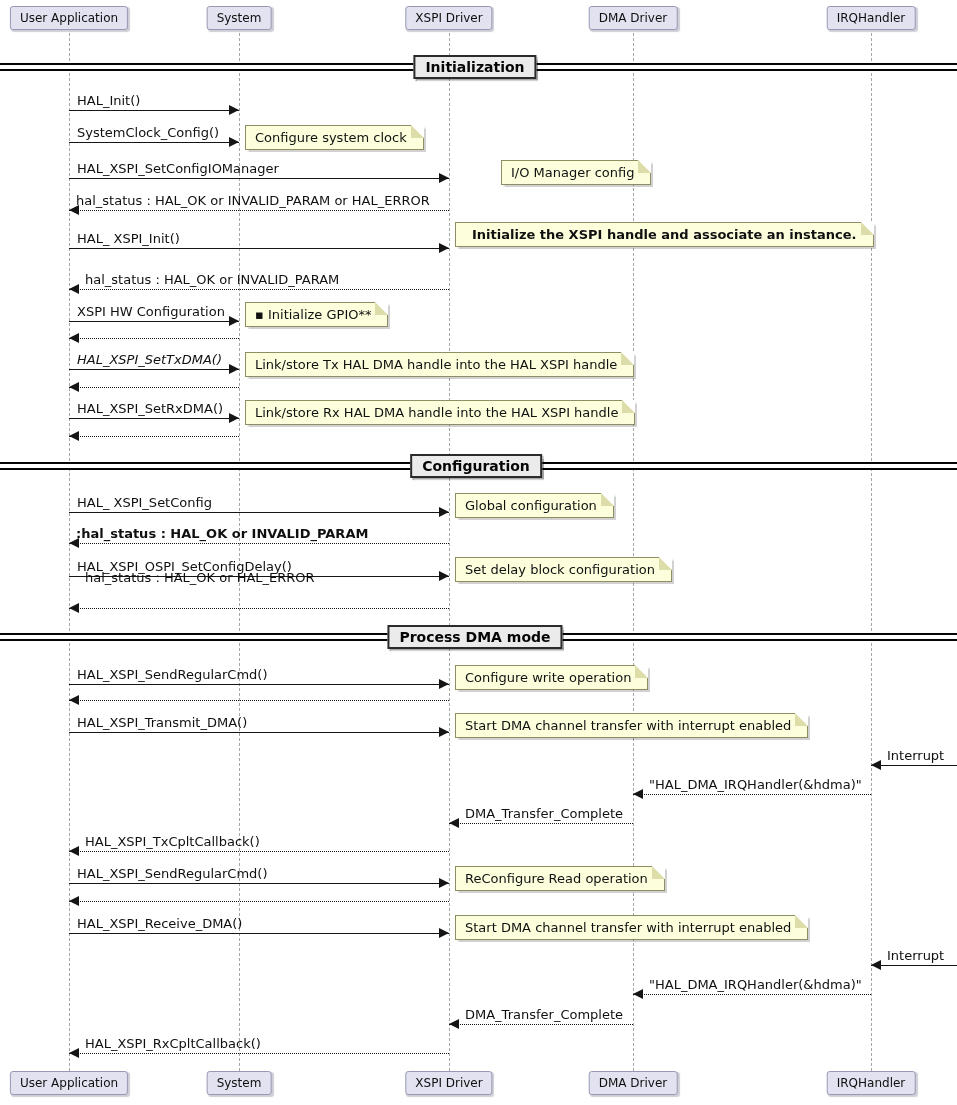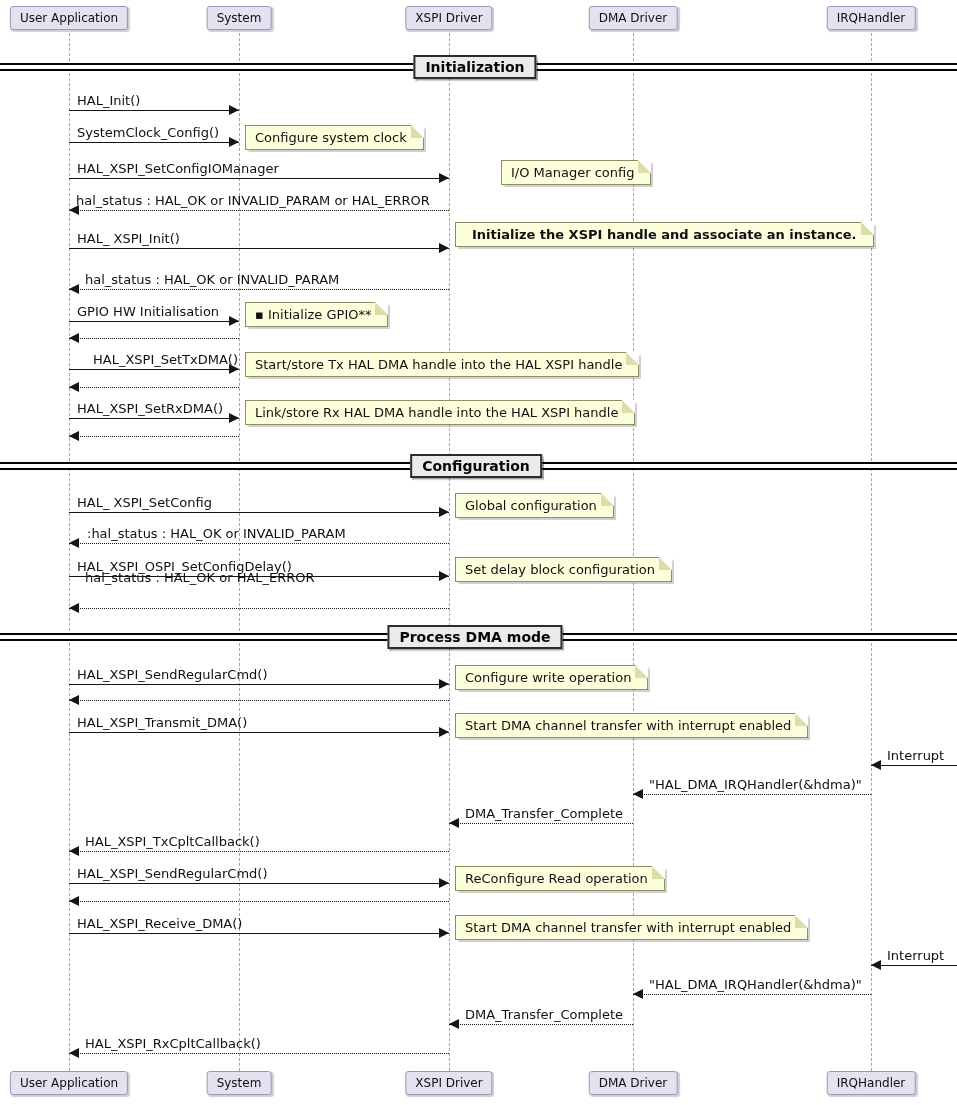--- a/index.html
+++ b/index.html
@@ -85,21 +85,21 @@
     <div class="note" style="left: 455px; top: 160px; margin-left: 46px;">
       <div>I/O Manager config</div>
     </div>
     <div class="note bold" style="left: 455px; top: 222px;">
       <div>Initialize the XSPI handle and associate an instance.</div>
     </div>
     <div class="note" style="left: 245px; top: 302px;">
       <div>▪ Initialize GPIO**</div>
     </div>
     <div class="note" style="left: 245px; top: 352px;">
-      <div>Start/store Tx HAL DMA handle into the HAL XSPI handle</div>
+      <div>Link/store Tx HAL DMA handle into the HAL XSPI handle</div>
     </div>
     <div class="note" style="left: 245px; top: 400px;">
       <div>Link/store Rx HAL DMA handle into the HAL XSPI handle</div>
     </div>
     <div class="note" style="left: 455px; top: 493px;">
       <div>Global configuration</div>
     </div>
     <div class="note" style="left: 455px; top: 557px;">
       <div>Set delay block configuration</div>
     </div>
@@ -128,39 +128,39 @@
     <div class="arrowhead left" style="left: 69px; top: 205px;"></div>
     <div class="msg-label" style="left: 76px; bottom: 897px;">hal_status : HAL_OK or INVALID_PARAM or HAL_ERROR</div>
     <div class="msg-line" style="left: 69px; top: 248px; width: 380px;"></div>
     <div class="arrowhead right" style="left: 439px; top: 243px;"></div>
     <div class="msg-label" style="left: 77px; bottom: 859px;">HAL_ XSPI_Init()</div>
     <div class="msg-line dotted" style="left: 69px; top: 289px; width: 380px;"></div>
     <div class="arrowhead left" style="left: 69px; top: 284px;"></div>
     <div class="msg-label" style="left: 85px; bottom: 818px;">hal_status : HAL_OK or INVALID_PARAM</div>
     <div class="msg-line" style="left: 69px; top: 321px; width: 170px;"></div>
     <div class="arrowhead right" style="left: 229px; top: 316px;"></div>
-    <div class="msg-label" style="left: 77px; bottom: 786px;">GPIO HW Initialisation</div>
+    <div class="msg-label" style="left: 77px; bottom: 786px;">XSPI HW Configuration</div>
     <div class="msg-line dotted" style="left: 69px; top: 338px; width: 170px;"></div>
     <div class="arrowhead left" style="left: 69px; top: 333px;"></div>
     <div class="msg-line" style="left: 69px; top: 369px; width: 170px;"></div>
     <div class="arrowhead right" style="left: 229px; top: 364px;"></div>
-    <div class="msg-label" style="left: 93px; bottom: 738px;">HAL_XSPI_SetTxDMA()</div>
+    <div class="msg-label" style="left: 77px; bottom: 738px; font-style: italic;">HAL_XSPI_SetTxDMA()</div>
     <div class="msg-line dotted" style="left: 69px; top: 387px; width: 170px;"></div>
     <div class="arrowhead left" style="left: 69px; top: 382px;"></div>
     <div class="msg-line" style="left: 69px; top: 418px; width: 170px;"></div>
     <div class="arrowhead right" style="left: 229px; top: 413px;"></div>
     <div class="msg-label" style="left: 77px; bottom: 689px;">HAL_XSPI_SetRxDMA()</div>
     <div class="msg-line dotted" style="left: 69px; top: 436px; width: 170px;"></div>
     <div class="arrowhead left" style="left: 69px; top: 431px;"></div>
     <div class="msg-line" style="left: 69px; top: 512px; width: 380px;"></div>
     <div class="arrowhead right" style="left: 439px; top: 507px;"></div>
     <div class="msg-label" style="left: 77px; bottom: 595px;">HAL_ XSPI_SetConfig</div>
     <div class="msg-line dotted" style="left: 69px; top: 543px; width: 380px;"></div>
     <div class="arrowhead left" style="left: 69px; top: 538px;"></div>
-    <div class="msg-label" style="left: 87px; bottom: 564px;">:hal_status : HAL_OK or INVALID_PARAM</div>
+    <div class="msg-label" style="left: 76px; bottom: 564px; font-weight: bold;">:hal_status : HAL_OK or INVALID_PARAM</div>
     <div class="msg-line" style="left: 69px; top: 576px; width: 380px;"></div>
     <div class="arrowhead right" style="left: 439px; top: 571px;"></div>
     <div class="msg-label" style="left: 77px; bottom: 531px;">HAL_XSPI_OSPI_SetConfigDelay()</div>
     <div class="msg-line dotted" style="left: 69px; top: 608px; width: 380px;"></div>
     <div class="arrowhead left" style="left: 69px; top: 603px;"></div>
     <div class="msg-label" style="left: 85px; bottom: 520px;">hal_status : HAL_OK or HAL_ERROR</div>
     <div class="msg-line" style="left: 69px; top: 684px; width: 380px;"></div>
     <div class="arrowhead right" style="left: 439px; top: 679px;"></div>
     <div class="msg-label" style="left: 77px; bottom: 423px;">HAL_XSPI_SendRegularCmd()</div>
     <div class="msg-line dotted" style="left: 69px; top: 700px; width: 380px;"></div>

